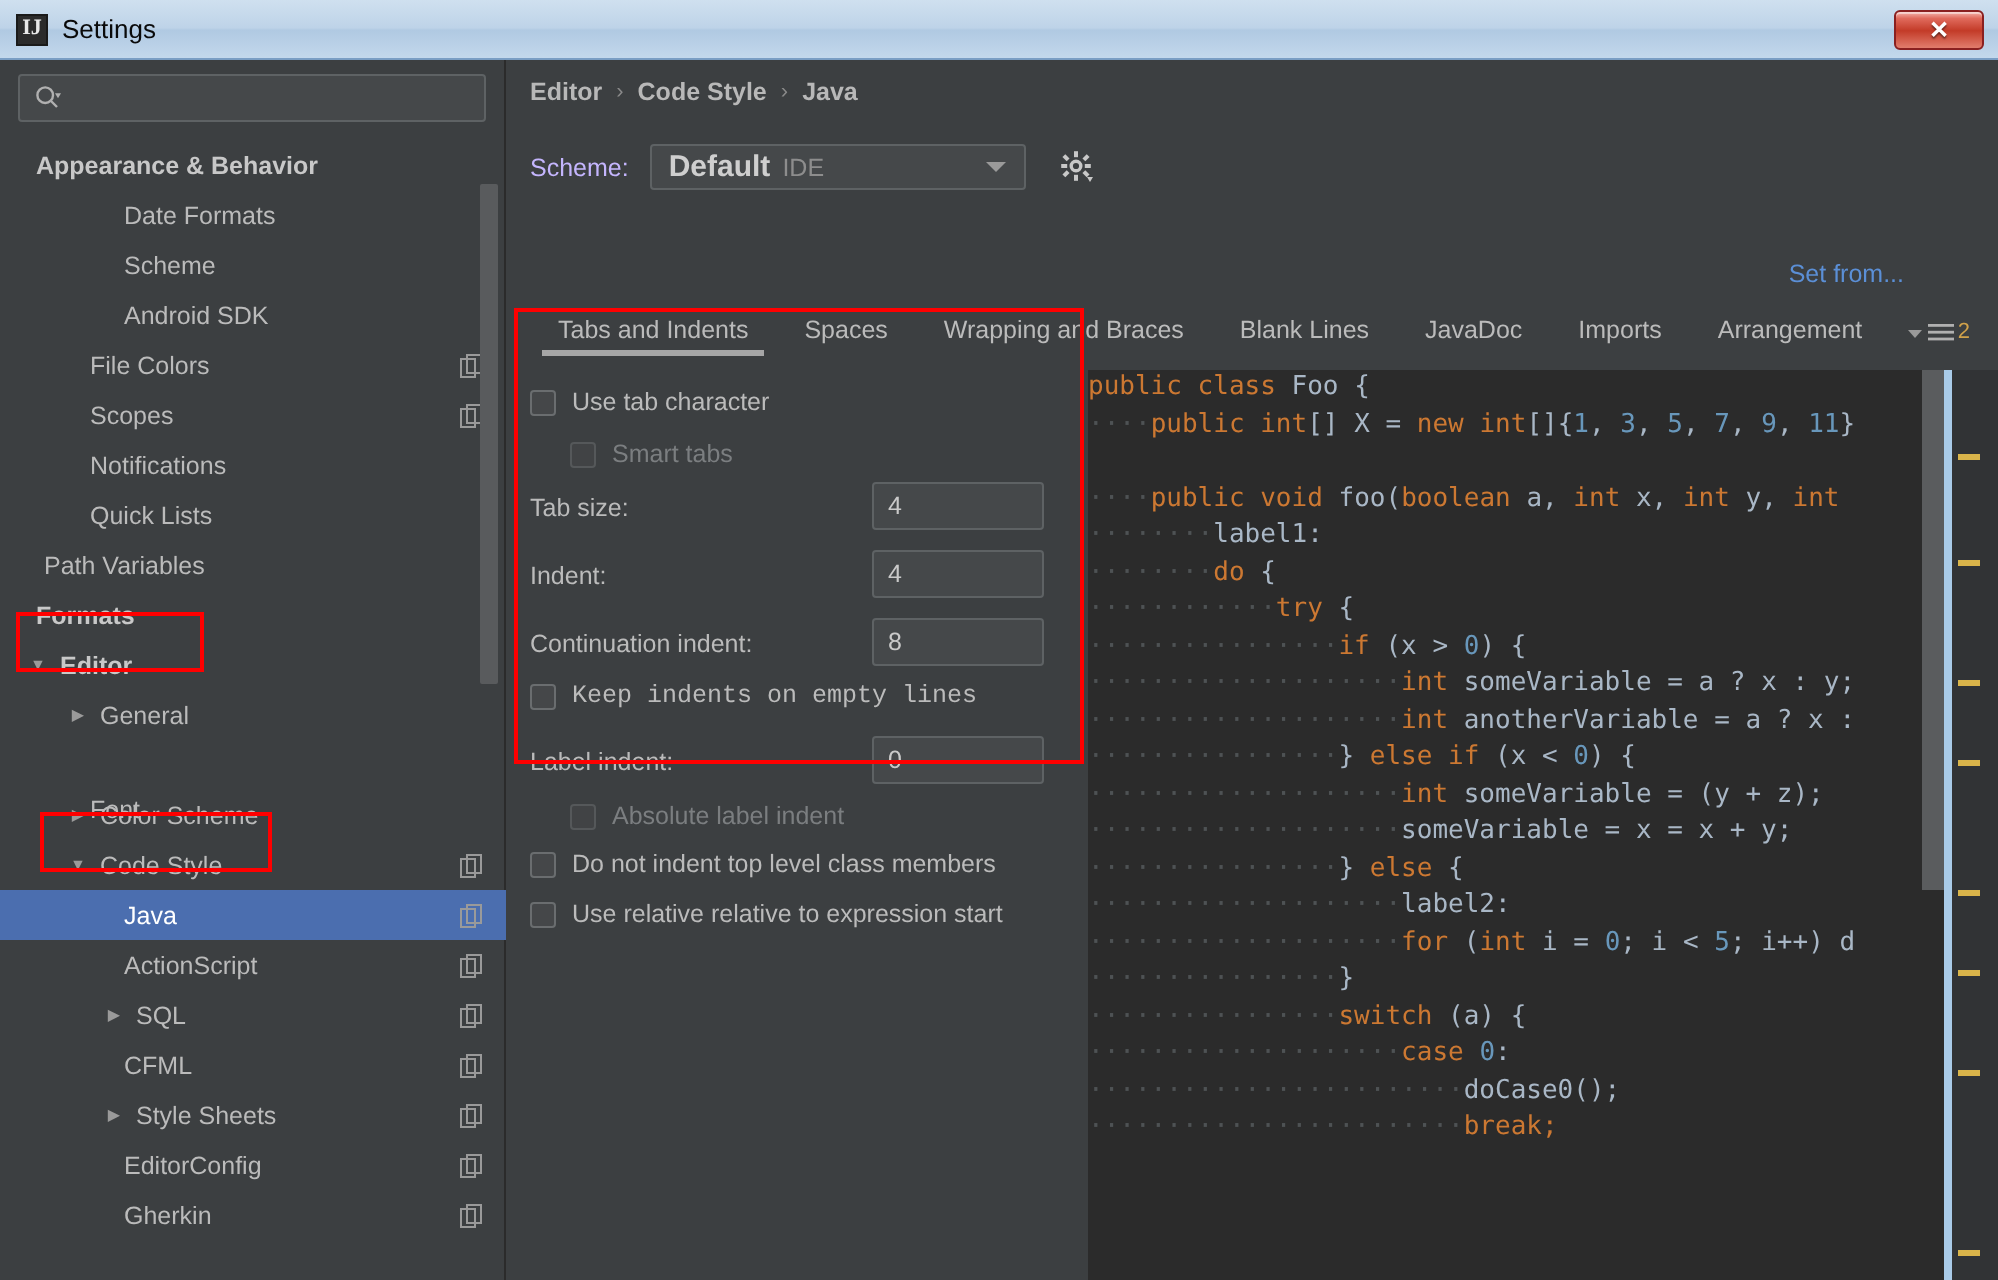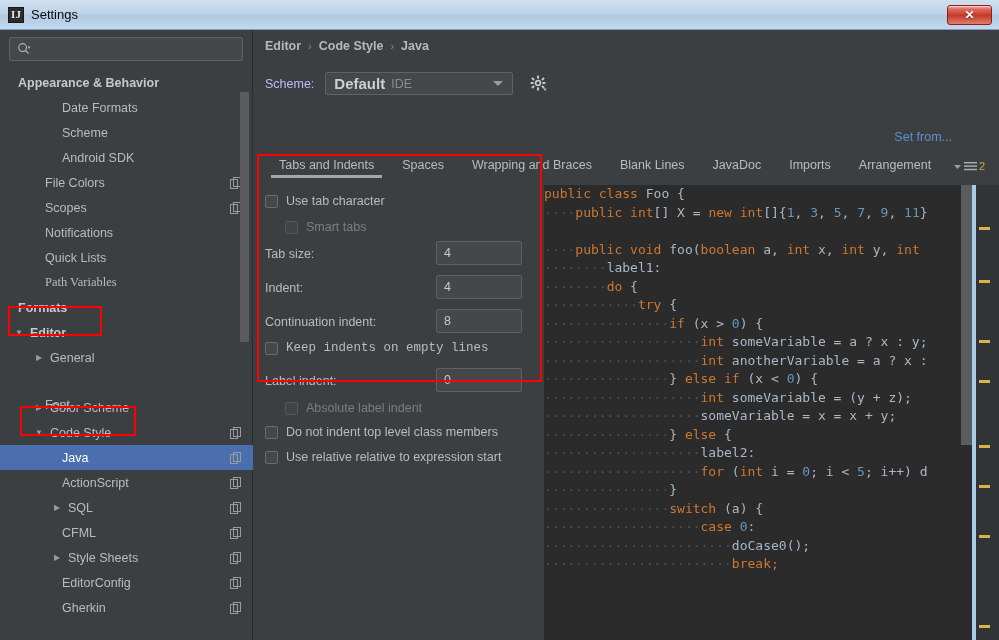--- a/index.html
+++ b/index.html
@@ -344,21 +344,21 @@
               <rect x="3.5" y="0.5" width="7" height="9" fill="none" stroke="#9a9a9a" stroke-width="1"></rect>
             </svg></span>
         </div>
         <div class="tree-row">
           <span class="tlabel" style="margin-left: 45px;">Notifications</span>
         </div>
         <div class="tree-row">
           <span class="tlabel" style="margin-left: 45px;">Quick Lists</span>
         </div>
         <div class="tree-row">
-          <span class="tlabel" style="margin-left: 45px; font-family: Liberation Serif, serif;">Path Variables</span>
+          <span class="tlabel" style="margin-left: 22px;">Path Variables</span>
         </div>
         <div class="tree-row bold">
           <span class="tlabel" style="margin-left: 18px;">Formats</span>
         </div>
         <div class="tree-row bold">
           <span class="arrow" style="left: 14px;">▼</span>
           <span class="tlabel" style="margin-left: 30px;">Editor</span>
         </div>
         <div class="tree-row">
           <span class="arrow" style="left: 34px;">▶</span>

